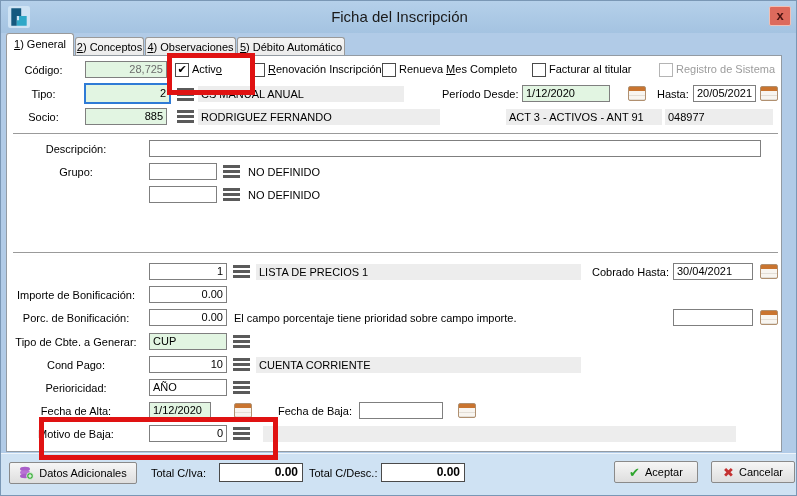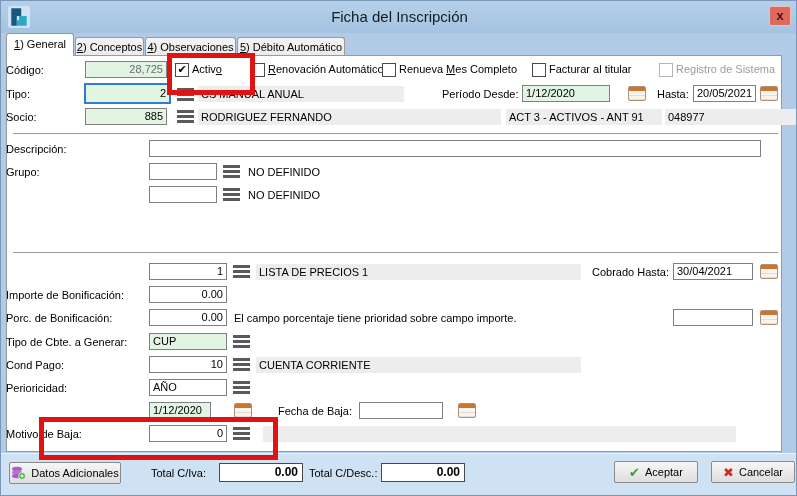--- a/index.html
+++ b/index.html
@@ -5,21 +5,21 @@
   html,body{margin:0;padding:0;background:#e8e8e8;font-family:"Liberation Sans",sans-serif;}
   .dialog{position:relative;width:797px;height:496px;background:#b1cbe7;border:1px solid #7a97b5;box-sizing:border-box;overflow:hidden;}
   .titlebar{position:absolute;left:0;top:0;width:797px;height:32px;background:linear-gradient(#b5d0ea,#a4c3e1);}
   .title{position:absolute;left:0;right:0;top:7px;text-align:center;font-size:15px;color:#1a1a1a;}
   .logo{position:absolute;left:7px;top:5px;width:22px;height:22px;}
   .closebtn{position:absolute;left:768px;top:5px;width:22px;height:20px;background:#dd6a5c;border:1px solid #efc0b6;border-radius:2px;color:#4a1310;font-weight:bold;font-size:13px;line-height:18px;text-align:center;box-sizing:border-box;cursor:default;}
   .tab{position:absolute;top:36px;height:36px;background:linear-gradient(#f4f4f4,#e2e2e2);border:1px solid #9a9a9a;border-bottom:none;border-radius:3px 3px 0 0;font-size:11px;text-align:center;line-height:19px;box-sizing:border-box;z-index:1;color:#000;}
   .tab.active{top:32px;height:23px;background:#fff;line-height:21px;z-index:3;}
   .panel{position:absolute;left:5px;top:54px;width:776px;height:397px;background:#fff;border:1px solid #939ba3;box-sizing:border-box;z-index:2;}
   .lbl{position:absolute;font-size:11px;line-height:17px;color:#000;white-space:nowrap;z-index:4;}
-  .r{text-align:left;}
+  .r{text-align:center;}
   .fld{position:absolute;height:17px;line-height:15px;font-size:11px;border:1px solid #7f7f7f;background:#fff;padding:0 3px;box-sizing:border-box;white-space:nowrap;overflow:hidden;z-index:4;color:#000;}
   .green{background:#e2f5e2;}
   .gray{border:none;background:#ededed;height:16px;line-height:16px;}
   .focus{border:2px solid #2f7bd6;height:21px;line-height:17px;}
   .num{text-align:right;}
   .dim{color:#6d6d6d;}
   .menu-btn{position:absolute;width:17px;height:13px;background:repeating-linear-gradient(to bottom,#5a5a5a 0 3px,rgba(0,0,0,0) 3px 5px);z-index:4;cursor:pointer;}
   .cal{position:absolute;width:18px;height:15px;border:1px solid #b09070;border-radius:2px;background:linear-gradient(to bottom,#c9742f 0 4px,#f8f5f0 4px 8px,#e3ded6 8px 9px,#f8f5f0 9px 12px,#e3ded6 12px 13px,#f8f5f0 13px 100%);box-sizing:border-box;z-index:4;cursor:pointer;}
   .cb{position:absolute;width:12px;height:12px;border:1px solid #4a4a4a;background:#fff;box-sizing:content-box;font-size:11px;line-height:11px;text-align:center;z-index:4;cursor:pointer;}
   .cb.disabled{border-color:#b4b4b4;}
@@ -57,21 +57,21 @@
 
   <div class="panel"></div>
 
   <div class="lbl r" style="left:5px;top:61px;width:75px">Código:</div>
   <div class="fld green num dim" style="left:84px;top:60px;width:82px">28,725</div>
 
   <div class="cb" style="left:174px;top:62px"><span>✔</span></div>
   <div class="clbl" style="left:191px;top:61px"><span>Activ</span><span class="u">o</span><span></span></div>
 
   <div class="cb" style="left:250px;top:62px"></div>
-  <div class="clbl" style="left:267px;top:61px"><span></span><span class="u">R</span><span>enovación Automático</span></div>
+  <div class="clbl" style="left:267px;top:61px"><span></span><span class="u">R</span><span>enovación Inscripción</span></div>
 
   <div class="cb" style="left:381px;top:62px"></div>
   <div class="clbl" style="left:398px;top:61px"><span>Renueva </span><span class="u">M</span><span>es Completo</span></div>
 
   <div class="cb" style="left:531px;top:62px"></div>
   <div class="clbl" style="left:548px;top:61px"><span>Facturar al titular</span></div>
 
   <div class="cb disabled" style="left:658px;top:62px"></div>
   <div class="clbl disabled" style="left:675px;top:61px"><span>Registro de Sistema</span></div>
 
@@ -82,23 +82,23 @@
   <div class="lbl" style="left:441px;top:85px">Período Desde:</div>
   <div class="fld green" style="left:521px;top:84px;width:88px">1/12/2020</div>
   <div class="cal" style="left:627px;top:85px"></div>
   <div class="lbl" style="left:656px;top:85px">Hasta:</div>
   <div class="fld" style="left:692px;top:84px;width:63px">20/05/2021</div>
   <div class="cal" style="left:759px;top:85px"></div>
 
   <div class="lbl r" style="left:5px;top:108px;width:75px">Socio:</div>
   <div class="fld green num" style="left:84px;top:107px;width:82px">885</div>
   <div class="menu-btn" style="left:176px;top:109px"></div>
-  <div class="fld gray" style="left:197px;top:108px;width:303px">RODRIGUEZ FERNANDO</div>
+  <div class="fld gray" style="left:197px;top:108px;width:242px">RODRIGUEZ FERNANDO</div>
   <div class="fld gray" style="left:505px;top:108px;width:156px">ACT 3 - ACTIVOS - ANT 91</div>
-  <div class="fld gray" style="left:664px;top:108px;width:131px">048977</div>
+  <div class="fld gray" style="left:664px;top:108px;width:108px">048977</div>
 
   <div class="sep" style="top:132px"></div>
 
   <div class="lbl r" style="left:5px;top:140px;width:140px">Descripción:</div>
   <div class="fld" style="left:148px;top:139px;width:612px"></div>
 
   <div class="lbl r" style="left:5px;top:163px;width:140px">Grupo:</div>
   <div class="fld" style="left:148px;top:162px;width:68px"></div>
   <div class="menu-btn" style="left:222px;top:164px"></div>
   <div class="lbl" style="left:247px;top:163px">NO DEFINIDO</div>
@@ -131,36 +131,37 @@
 
   <div class="lbl r" style="left:5px;top:356px;width:140px">Cond Pago:</div>
   <div class="fld num" style="left:148px;top:355px;width:78px">10</div>
   <div class="menu-btn" style="left:232px;top:357px"></div>
   <div class="fld gray" style="left:255px;top:356px;width:325px">CUENTA CORRIENTE</div>
 
   <div class="lbl r" style="left:5px;top:379px;width:140px">Perioricidad:</div>
   <div class="fld" style="left:148px;top:378px;width:78px">AÑO</div>
   <div class="menu-btn" style="left:232px;top:380px"></div>
 
+  <div class="lbl r" style="left:5px;top:402px;width:140px">Fecha de Alta:</div>
   <div class="fld green" style="left:148px;top:401px;width:62px">1/12/2020</div>
   <div class="cal" style="left:233px;top:402px"></div>
   <div class="lbl" style="left:277px;top:402px">Fecha de Baja:</div>
   <div class="fld" style="left:358px;top:401px;width:84px"></div>
   <div class="cal" style="left:457px;top:402px"></div>
 
   <div class="lbl r" style="left:5px;top:425px;width:140px">Motivo de Baja:</div>
   <div class="fld num" style="left:148px;top:424px;width:78px">0</div>
   <div class="menu-btn" style="left:232px;top:426px"></div>
   <div class="fld gray" style="left:262px;top:425px;width:473px"></div>
 
   <div class="hl" style="left:166px;top:52px;width:78px;height:32px"></div>
   <div class="hl" style="left:38px;top:416px;width:229px;height:33px"></div>
 
   <div class="bottombar"></div>
-  <div class="btn" style="left:8px;top:461px;width:112px">
+  <div class="btn" style="left:8px;top:461px;width:128px">
     <svg width="15" height="14" viewBox="0 0 15 14">
       <ellipse cx="6" cy="3" rx="5" ry="2.2" fill="#a95fc9"></ellipse>
       <ellipse cx="6" cy="6.5" rx="5" ry="2.2" fill="#b873d4"></ellipse>
       <ellipse cx="6" cy="10" rx="5" ry="2.2" fill="#a95fc9"></ellipse>
       <circle cx="11" cy="10" r="3.4" fill="#3fae3f" stroke="#fff" stroke-width="0.7"></circle>
       <path d="M11 8.2v3.6M9.2 10h3.6" stroke="#fff" stroke-width="1.2"></path>
     </svg>
     <span>Datos Adicionales</span>
   </div>
   <div class="lbl" style="left:150px;top:464px">Total C/Iva:</div>

